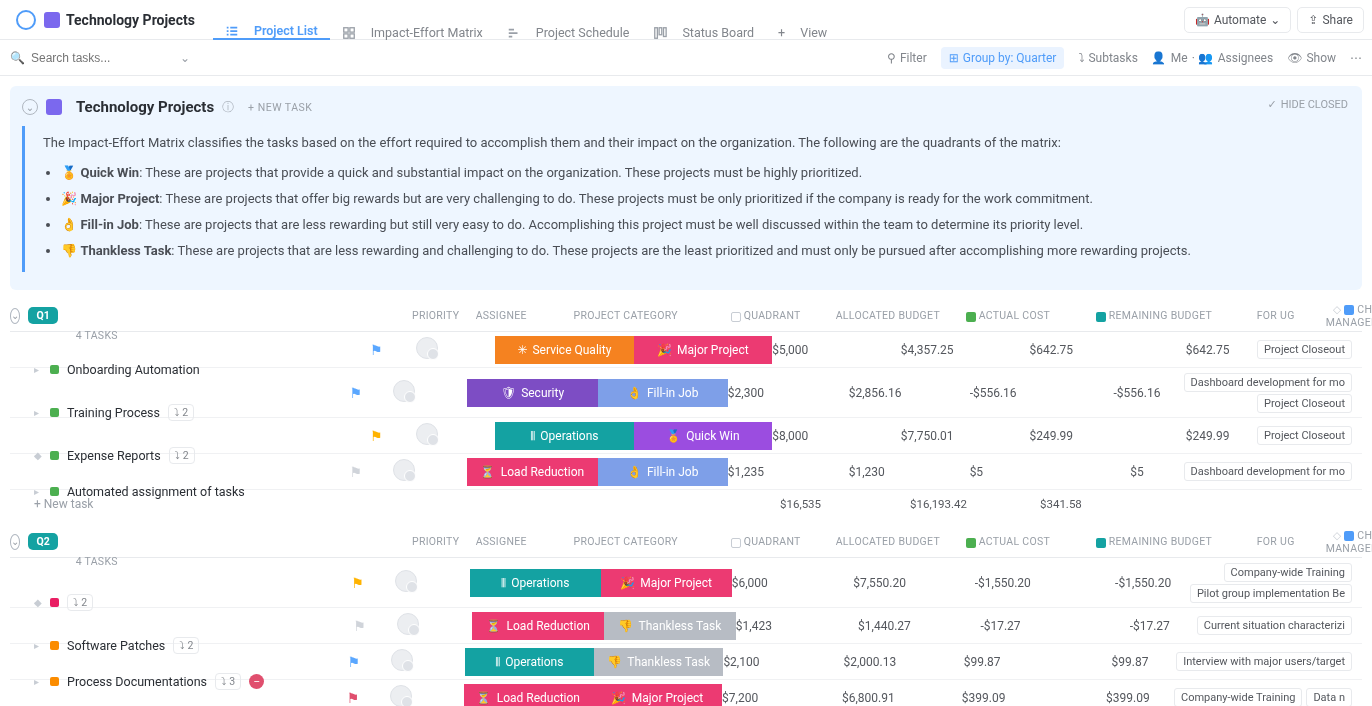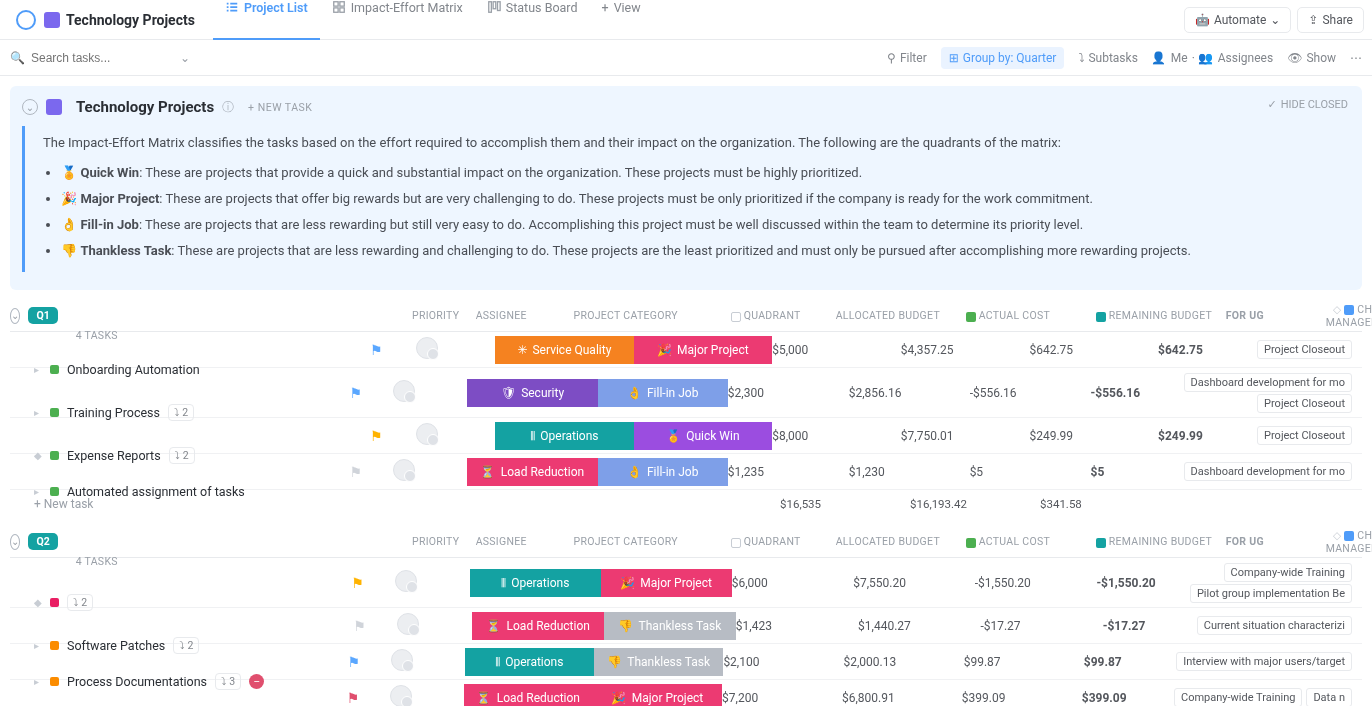--- a/index.html
+++ b/index.html
@@ -3,21 +3,21 @@
 <meta charset="utf-8">
 <style>
 * { margin: 0; padding: 0; box-sizing: border-box; }
 body { font-family: -apple-system, BlinkMacSystemFont, "Segoe UI", Roboto, sans-serif; font-size: 12px; color: #2a2e34; background: #fff; }
 
 
 .topbar { display: flex; align-items: center; height: 40px; padding: 0 8px; border-bottom: 1px solid #e8eaed; }
 .app-icon { width: 20px; height: 20px; border: 2px solid #4f9cf9; border-radius: 50%; margin: 0 8px; }
 .list-icon { width: 16px; height: 16px; background: #7b68ee; border-radius: 3px; margin-right: 6px; }
 .page-title { font-weight: 700; font-size: 14px; margin-right: 18px; }
-.tab { display: flex; align-items: flex-start; padding: 0 12px; height: 40px; color: #82868c; font-size: 12.5px; cursor: pointer; gap: 5px; }
+.tab { display: flex; align-items: flex-end; padding: 0 12px; height: 40px; color: #82868c; font-size: 12.5px; cursor: pointer; gap: 15px; }
 .tab.active { color: #4f9cf9; border-bottom: 2px solid #4f9cf9; font-weight: 600; }
 .tab svg { width: 14px; height: 14px; }
 .spacer { flex: 1; }
 .btn { display: flex; align-items: center; gap: 4px; padding: 5px 10px; border: 1px solid #e8eaed; border-radius: 5px; font-size: 12px; color: #54575d; cursor: pointer; background: #fff; }
 .btn + .btn { margin-left: 6px; }
 
 
 .toolbar { display: flex; align-items: center; height: 36px; padding: 0 10px; border-bottom: 1px solid #e8eaed; }
 .search { display: flex; align-items: center; gap: 6px; color: #9aa0a8; width: 180px; }
 .search input { border: none; outline: none; font-size: 12px; color: #6b6f76; width: 120px; }
@@ -43,21 +43,21 @@
 .grp-collapse { width:16px;height:16px;border:1px solid #b0b7c0;border-radius:50%;display:flex;align-items:center;justify-content:center;color:#9aa0a8;font-size:10px;cursor:pointer; }
 
 
 .cols { display:flex; flex:1; align-items:center; color:#9aa0a8; font-size:10.5px; letter-spacing:.3px; text-transform:uppercase; }
 .col-name { width: 330px; padding-left: 10px; margin-top: 40px; }
 .col-pri  { width: 80px; text-align:center; }
 .col-asg  { width: 80px; text-align:left; }
 .col-cat  { width: 140px; text-align:center; }
 .col-quad { width: 140px; text-align:center; }
 .col-mon  { width: 130px; text-align:left; }
-.col-ug   { width: 100px; text-align:left;font-weight:bold; }
+.col-ug   { width: 100px; text-align:center; }
 .col-chg  { flex:1; text-align:right; padding-right:6px; }
 .col-chg .mini-icon, .col-mon .mini-icon, .col-quad .mini-icon { display:inline-block; width:10px; height:10px; border-radius:2px; vertical-align:middle; margin-right:3px;}
 .hdr-check { display:inline-block;width:10px;height:10px;border:1px solid #c8cdd4;border-radius:2px;margin-right:3px;vertical-align:middle;}
 
 
 .row { display:flex; align-items:center; height:36px; border-bottom:1px solid #f0f1f3; font-size:12.5px; }
 .row.tall { height:50px; }
 .row .col-name { display:flex; align-items:center; gap:8px; padding-left:24px; }
 .status-dot { width:9px;height:9px;border-radius:2px;display:inline-block;flex-shrink:0; }
 .caret { color:#c8cdd4; font-size:10px; width:8px; }
@@ -95,20 +95,26 @@
   <div class="tab">
     <svg viewBox="0 0 16 16" fill="none" stroke="#9aa0a8" stroke-width="1.5">
         <rect x="2" y="2" width="5" height="5"></rect>
         <rect x="9" y="2" width="5" height="5"></rect>
         <rect x="2" y="9" width="5" height="5"></rect>
         <rect x="9" y="9" width="5" height="5"></rect>
       </svg>
     <span>Impact-Effort Matrix</span>
   </div>
   <div class="tab">
+    <svg viewBox="0 0 16 16" fill="none" stroke="#9aa0a8" stroke-width="2">
+        <path d="M2 4h6M2 8h10M2 12h4"></path>
+      </svg>
+    <span>Project Schedule</span>
+  </div>
+  <div class="tab">
     <svg viewBox="0 0 16 16" fill="none" stroke="#9aa0a8" stroke-width="1.5">
         <rect x="2" y="2" width="3" height="12"></rect>
         <rect x="7" y="2" width="3" height="8"></rect>
         <rect x="12" y="2" width="3" height="10"></rect>
       </svg>
     <span>Status Board</span>
   </div>
   <div class="tab">
     <span>+</span>
     <span>View</span>

